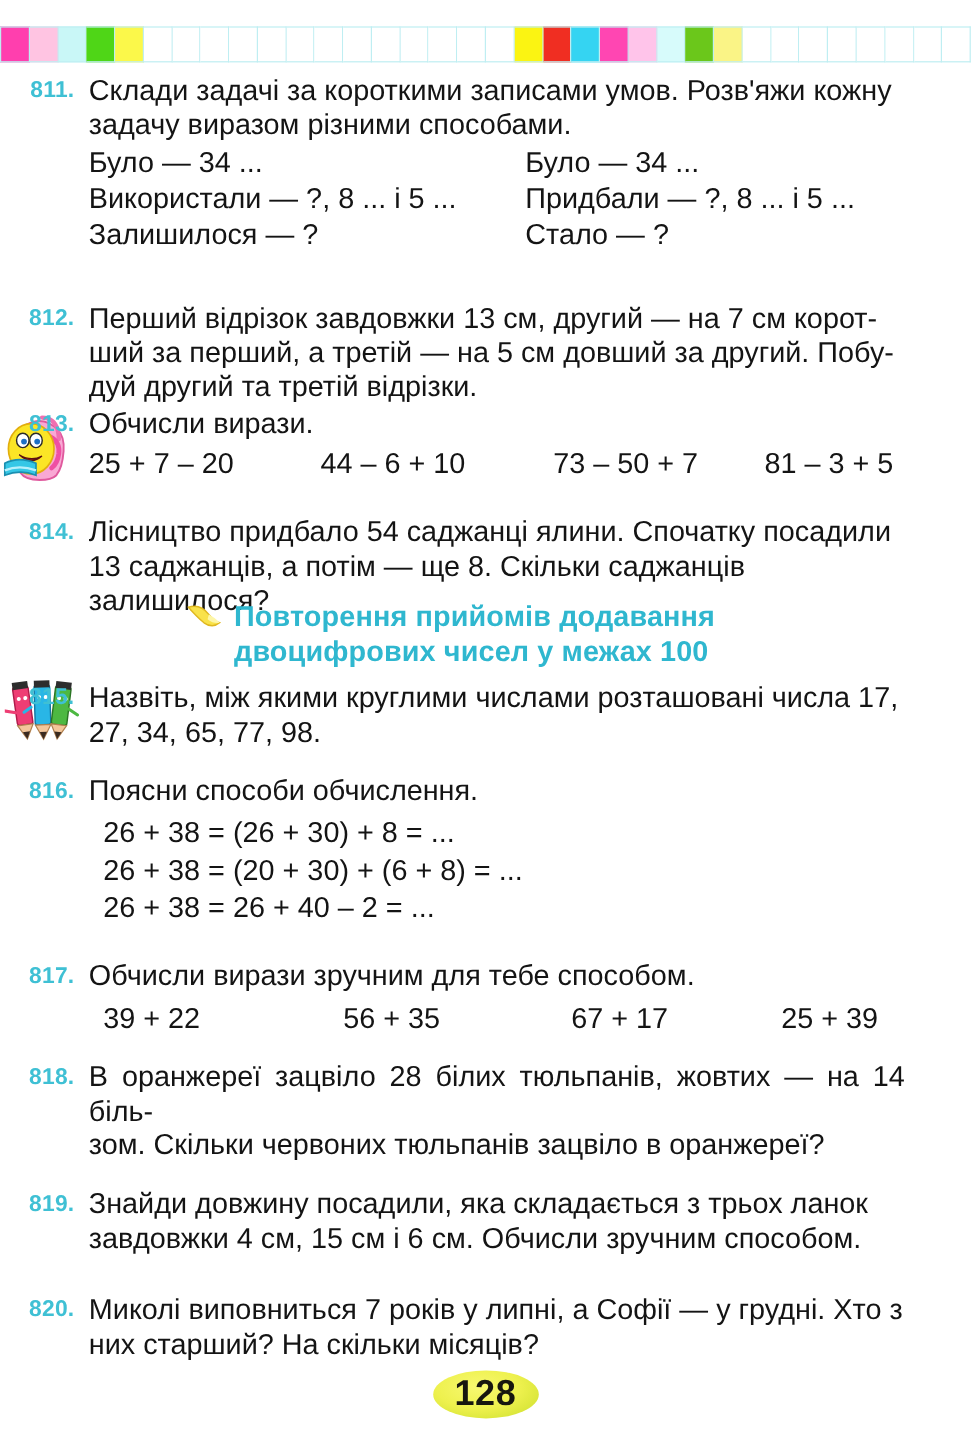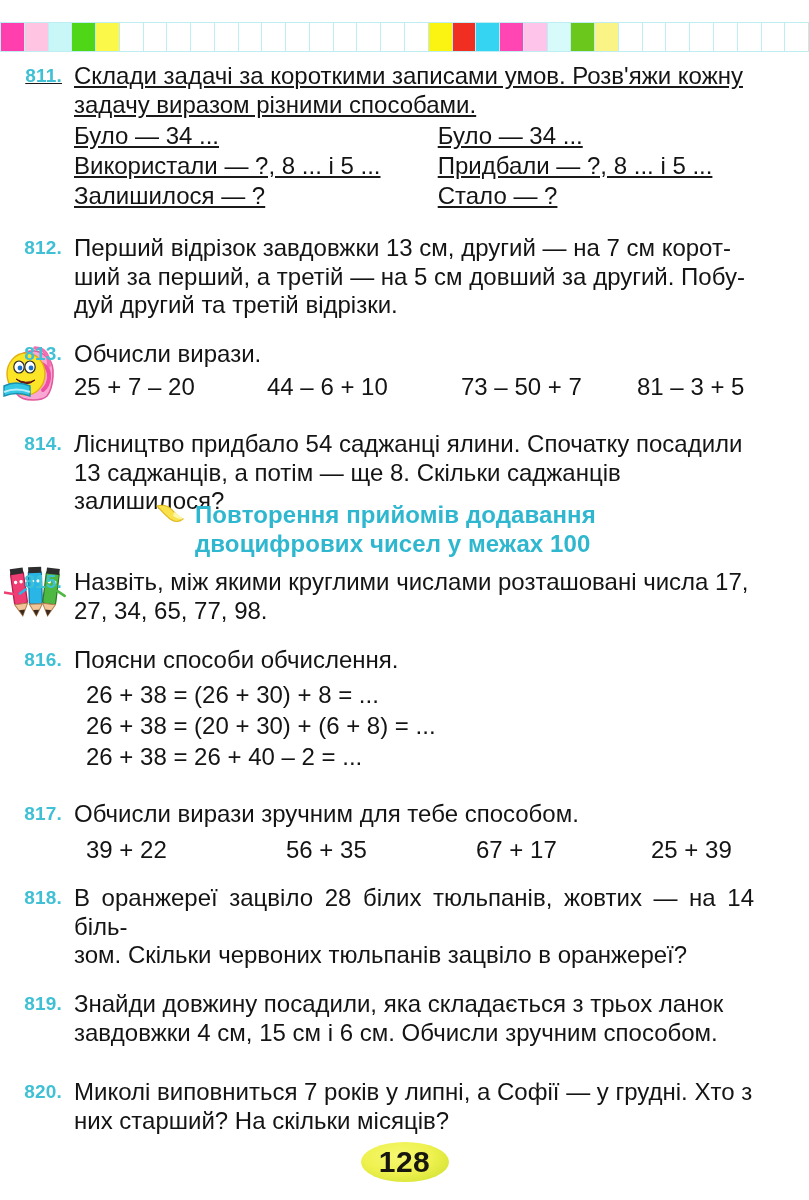--- a/index.html
+++ b/index.html
@@ -180,21 +180,21 @@
       <div class="header-cell"></div>
       <div class="header-cell"></div>
       <div class="header-cell"></div>
       <div class="header-cell"></div>
       <div class="header-cell"></div>
       <div class="header-cell"></div>
       <div class="header-cell"></div>
       <div class="header-cell"></div>
     </div>
 
-  <div class="problem" style="top:62px; left:0px; width:809px;text-decoration:underline;">
+  <div class="problem" style="top:62px; left:0px; width:809px;">
     <div class="prob-num">811.</div>
     <div class="prob-body" style="width:690px;">
       <span class="ptext">Склади задачі за короткими записами умов. Розв'яжи кожну</span>
       <span class="ptext nojust">задачу виразом різними способами.</span>
       <div class="cond-grid">
         <div class="cond-row">
           <div class="cond-col-a">Було — 34 ...</div>
           <div class="cond-col-b">Було — 34 ...</div>
         </div>
         <div class="cond-row">
@@ -202,21 +202,21 @@
           <div class="cond-col-b">Придбали — ?, 8 ... і 5 ...</div>
         </div>
         <div class="cond-row">
           <div class="cond-col-a">Залишилося — ?</div>
           <div class="cond-col-b">Стало — ?</div>
         </div>
       </div>
     </div>
   </div>
 
-  <div class="problem" style="top:234px; left:0px; width:809px;">
+  <div class="problem" style="top:252px; left:0px; width:809px;">
     <div class="prob-num">812.</div>
     <div class="prob-body" style="width:690px;">
       <span class="ptext">Перший відрізок завдовжки 13 см, другий — на 7 см корот-</span>
       <span class="ptext">ший за перший, а третій — на 5 см довший за другий. Побу-</span>
       <span class="ptext nojust">дуй другий та третій відрізки.</span>
     </div>
   </div>
 
   <div class="icon-slot" style="top:332px; left:2px;">
     <svg width="56" height="72" viewBox="0 0 56 72">

